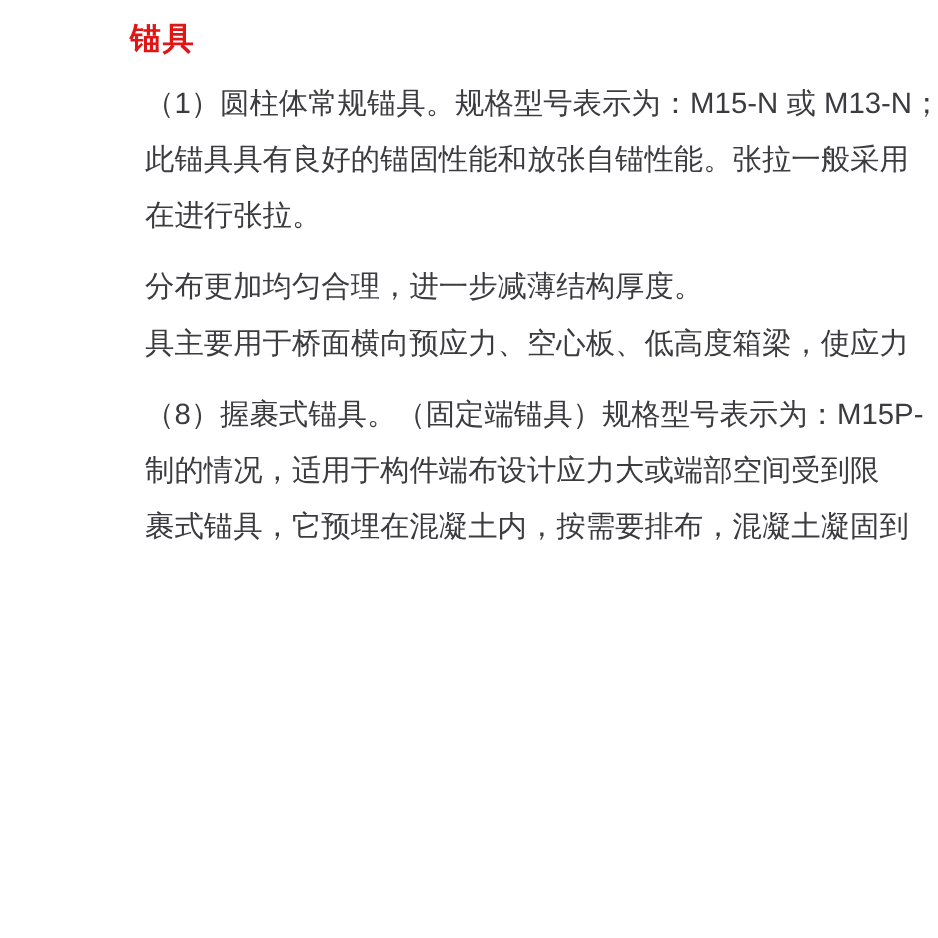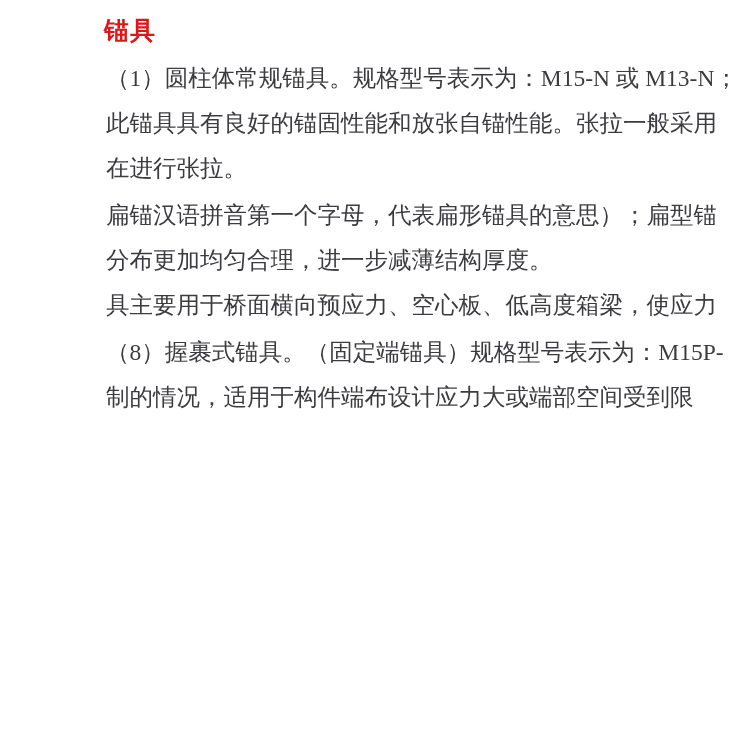--- a/index.html
+++ b/index.html
@@ -12,57 +12,56 @@
     height: 750px;
     overflow: hidden;
     font-family: "Liberation Sans", "DejaVu Sans", sans-serif;
   }
   .page {
     box-sizing: border-box;
     width: 750px;
     height: 750px;
     padding: 14px 60px 0 104px;
     background: #ffffff;
-    font-family: Liberation Serif, serif;
   }
   .heading {
     font-size: 25px;
     line-height: 34px;
     font-weight: bold;
     margin: 0 0 8px 0;
     letter-spacing: 1px;
   }
   .body-text {
     font-size: 23.5px;
     line-height: 45px;
     font-weight: 400;
   }
   .paragraph {
-    margin: 2px;
+    margin: 12px;
     padding: 0;
   }
   .text-line {
     white-space: nowrap;
     height: 45px;
   }
 </style>
 </head>
 <body>
 
 <div class="page" style="background: rgb(255, 255, 255);">
   <h1 class="heading" style="color: rgb(224, 21, 21);">锚具</h1>
   <div class="body-text" style="color: rgb(60, 60, 64);">
       <div class="paragraph">
         <div class="text-line">（1）圆柱体常规锚具。规格型号表示为：M15-N 或 M13-N；</div>
         <div class="text-line">此锚具具有良好的锚固性能和放张自锚性能。张拉一般采用</div>
         <div class="text-line">在进行张拉。</div>
       </div>
       <div class="paragraph">
-        <div class="text-line">扁锚汉语拼音第一个字母，代表扁形锚具的意思）；扁型锚</div>
         <div class="text-line">分布更加均匀合理，进一步减薄结构厚度。</div>
         <div class="text-line">具主要用于桥面横向预应力、空心板、低高度箱梁，使应力</div>
       </div>
       <div class="paragraph">
         <div class="text-line">（8）握裹式锚具。（固定端锚具）规格型号表示为：M15P-</div>
         <div class="text-line">制的情况，适用于构件端布设计应力大或端部空间受到限</div>
+        <div class="text-line">裹式锚具，它预埋在混凝土内，按需要排布，混凝土凝固到</div>
       </div>
     </div>
 </div>
 
 </body></html>

